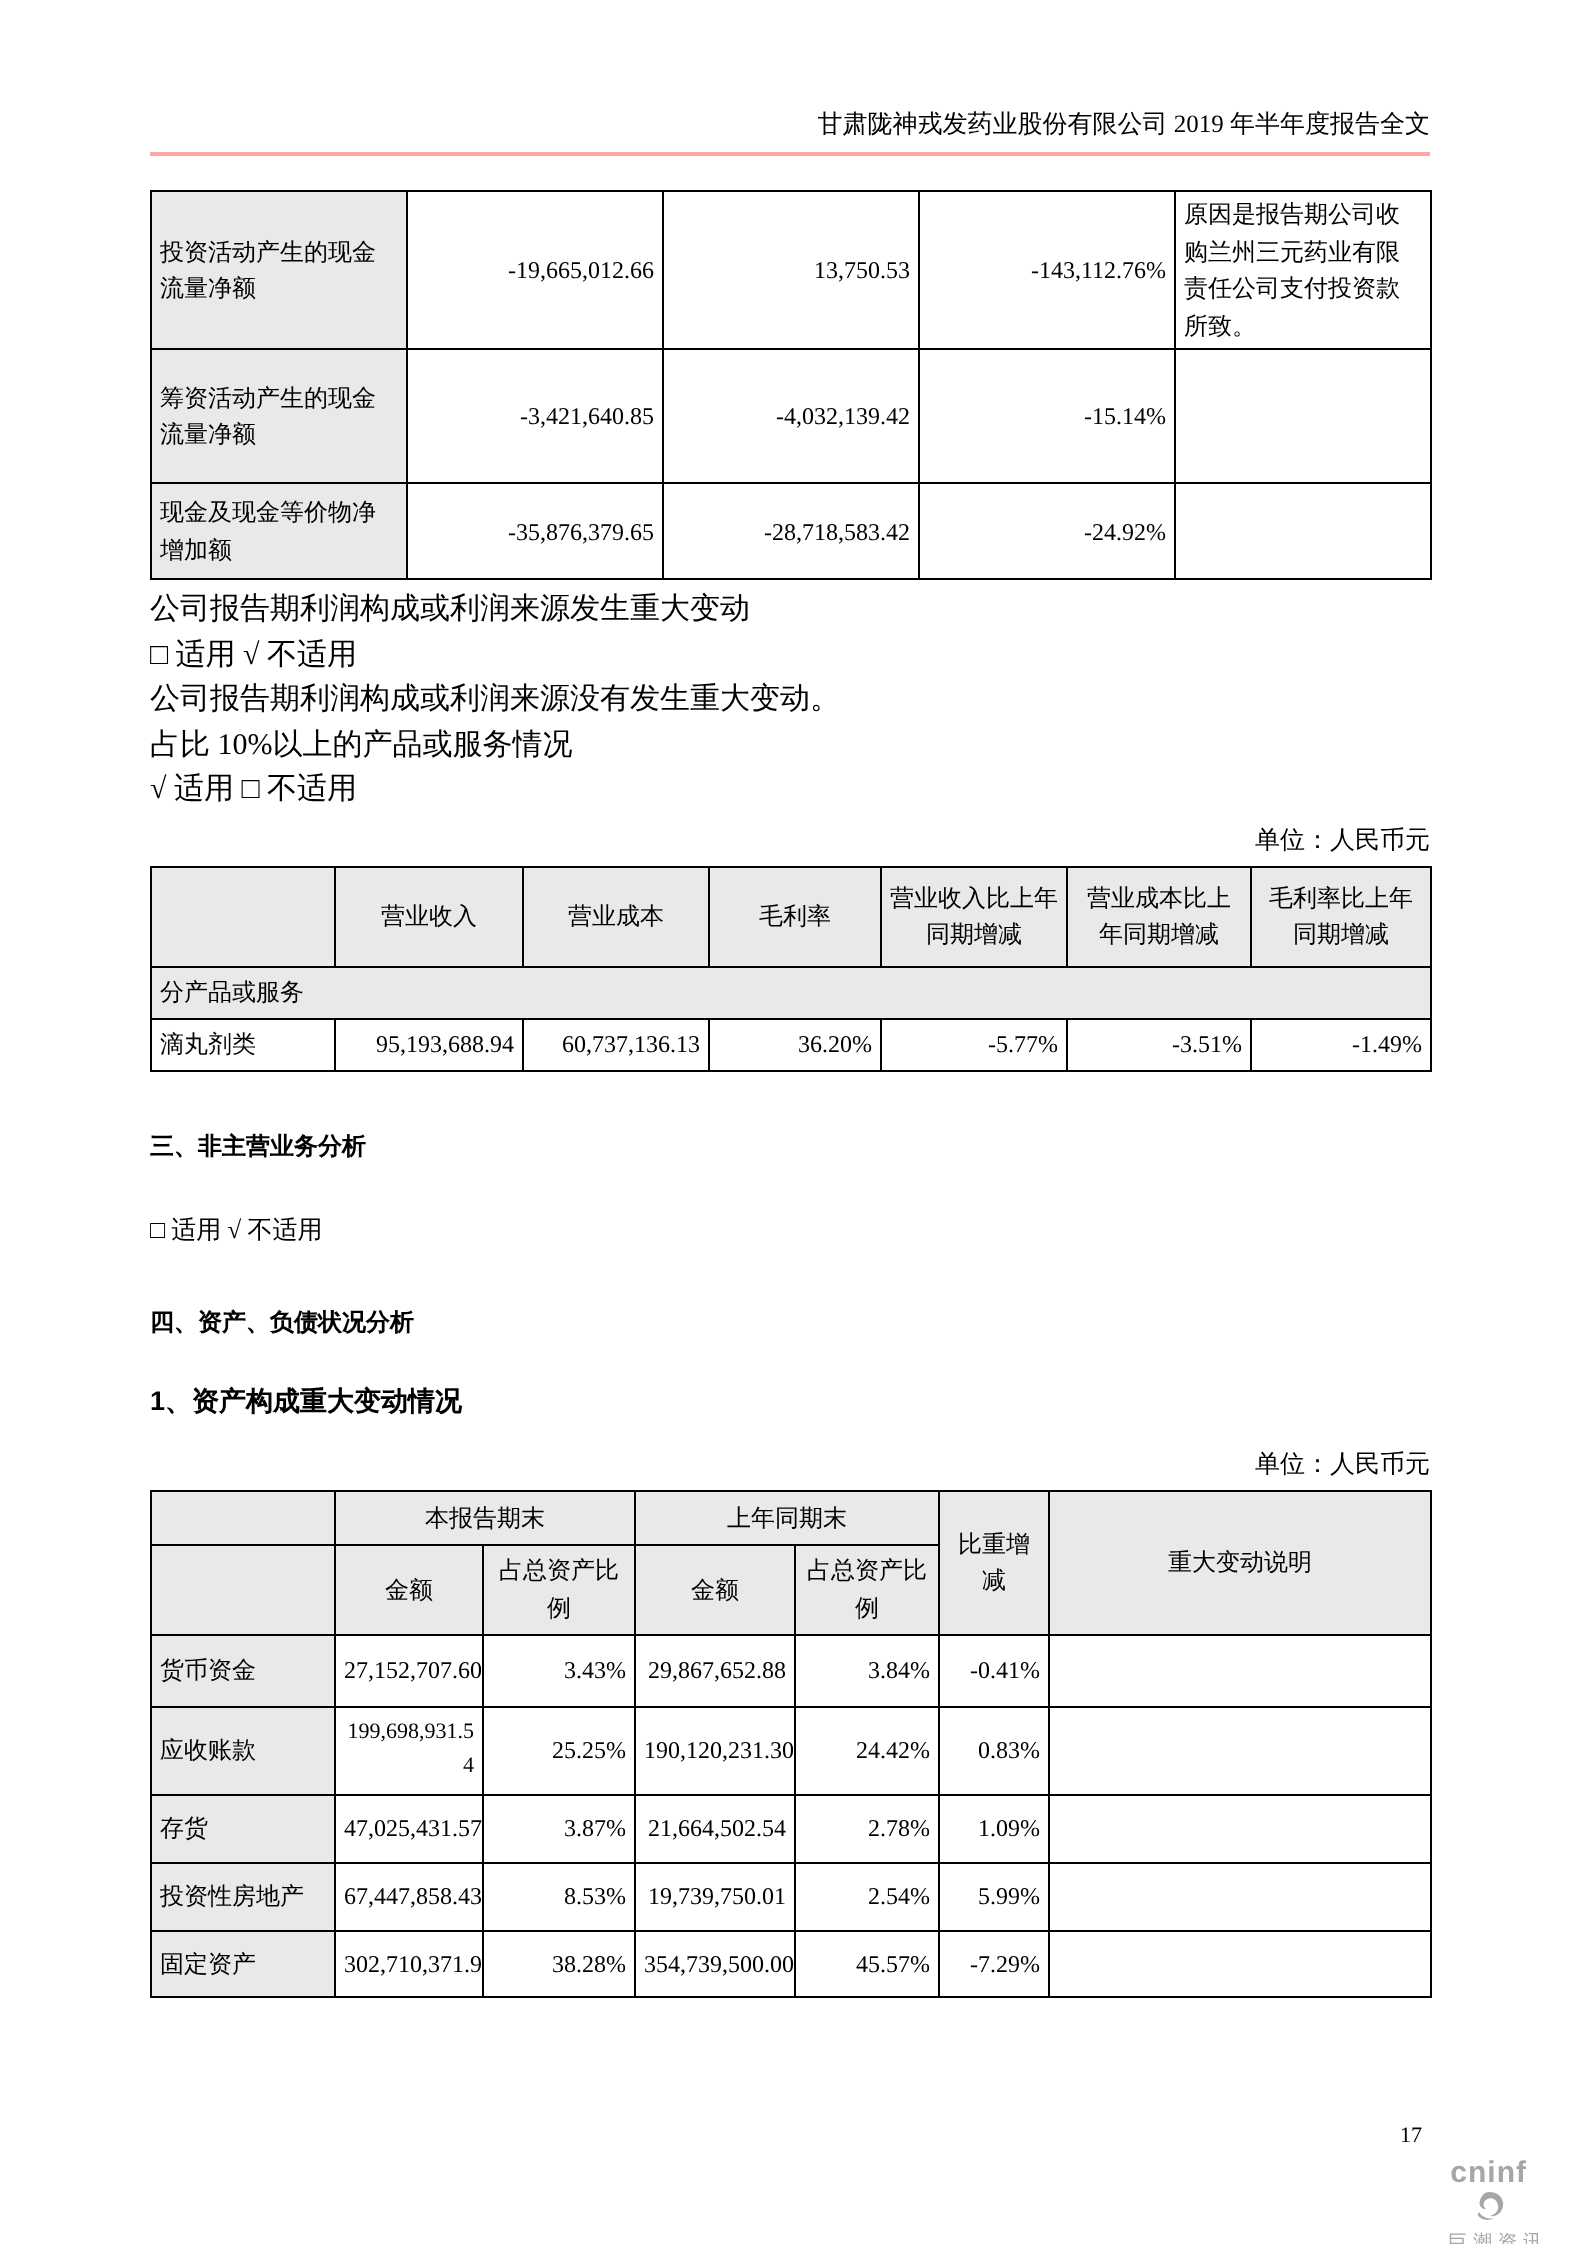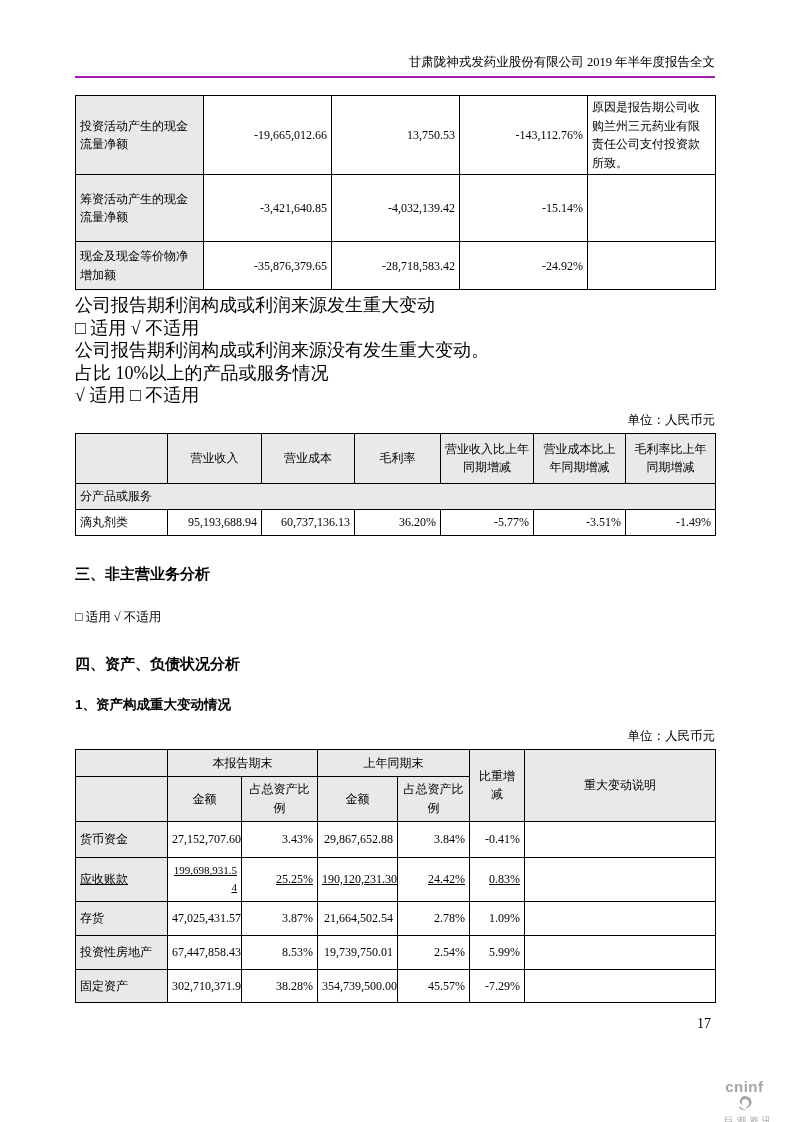--- a/index.html
+++ b/index.html
@@ -11,21 +11,21 @@
     position: relative;
     overflow: hidden;
   }
   .content { width: 640px; margin: 0 auto 0 75px; }
 
   
   .page-header {
     padding-top: 54px;
     text-align: right;
     font-size: 12.5px;
-    border-bottom: 2px solid #a21caf;
+    border-bottom: 2px solid #fca5a5;
     padding-bottom: 5px;
   }
 
   
   table {
     border-collapse: collapse;
     table-layout: fixed;
     width: 640px;
     font-size: 12px;
     line-height: 1.55;
@@ -44,47 +44,47 @@
   .lft   { text-align: left; }
 
   .tbl-cashflow { margin-top: 17px; }
   .tbl-cashflow tr:nth-child(1) { height: 70px; }
   .tbl-cashflow tr:nth-child(2) { height: 67px; }
   .tbl-cashflow tr:nth-child(3) { height: 48px; padding-left: 48px; }
   .tbl-cashflow tr:nth-child(4) { height: 48px; }
   .note-cell { text-align: left; vertical-align: middle; }
 
   
-  .paras { margin-top: 9px; font-size: 18px; }
+  .paras { margin-top: 9px; font-size: 15px; }
   .paras p { margin: 0 0 9px 0; line-height: 13.5px; }
 
   .unit-label { text-align: right; font-size: 12.5px; margin: 3px 0 4px 0; }
 
   .tbl-product thead tr { height: 50px; }
   .tbl-product .group-row { height: 26px; }
   .tbl-product .data-row { height: 26px; }
 
-  .sec-h2 { font-size: 15px; font-weight: bold; margin-top: 29px;
+  .sec-h2 { font-size: 12px; font-weight: bold; margin-top: 29px;
             font-family: "Liberation Sans", "DejaVu Sans", sans-serif; }
   .sec-check { font-size: 12.5px; margin-top: 25px; }
   .sec-h3 { font-size: 13.5px; font-weight: bold; margin-top: 22px;
             font-family: "Liberation Sans", "DejaVu Sans", sans-serif; }
 
   .tbl-assets thead tr:nth-child(1) { height: 27px; }
   .tbl-assets thead tr:nth-child(2) { height: 45px; }
   .tbl-assets .r1 { height: 36px; }
-  .tbl-assets .r2 { height: 44px; text-decoration: underline; }
+  .tbl-assets .r2 { height: 44px; }
   .tbl-assets .r3 { height: 34px; }
   .tbl-assets .r4 { height: 34px; }
   .tbl-assets .r5 { height: 33px; }
 
   
   .page-number {
-    position: absolute; top: 1016px; right: 82px;
-    font-size: 14px;
+    position: absolute; top: 1062px; right: 82px;
+    font-size: 11px;
   }
   .logo {
     position: absolute; top: 1078px; right: 5px;
     color: #a6a6a6; text-align: right;
     font-family: "Liberation Sans", "DejaVu Sans", sans-serif;
     line-height: 1.15;
   }
   .logo .brand-row {
     display: flex; align-items: center; justify-content: space-between;
     margin-right: 6px;

